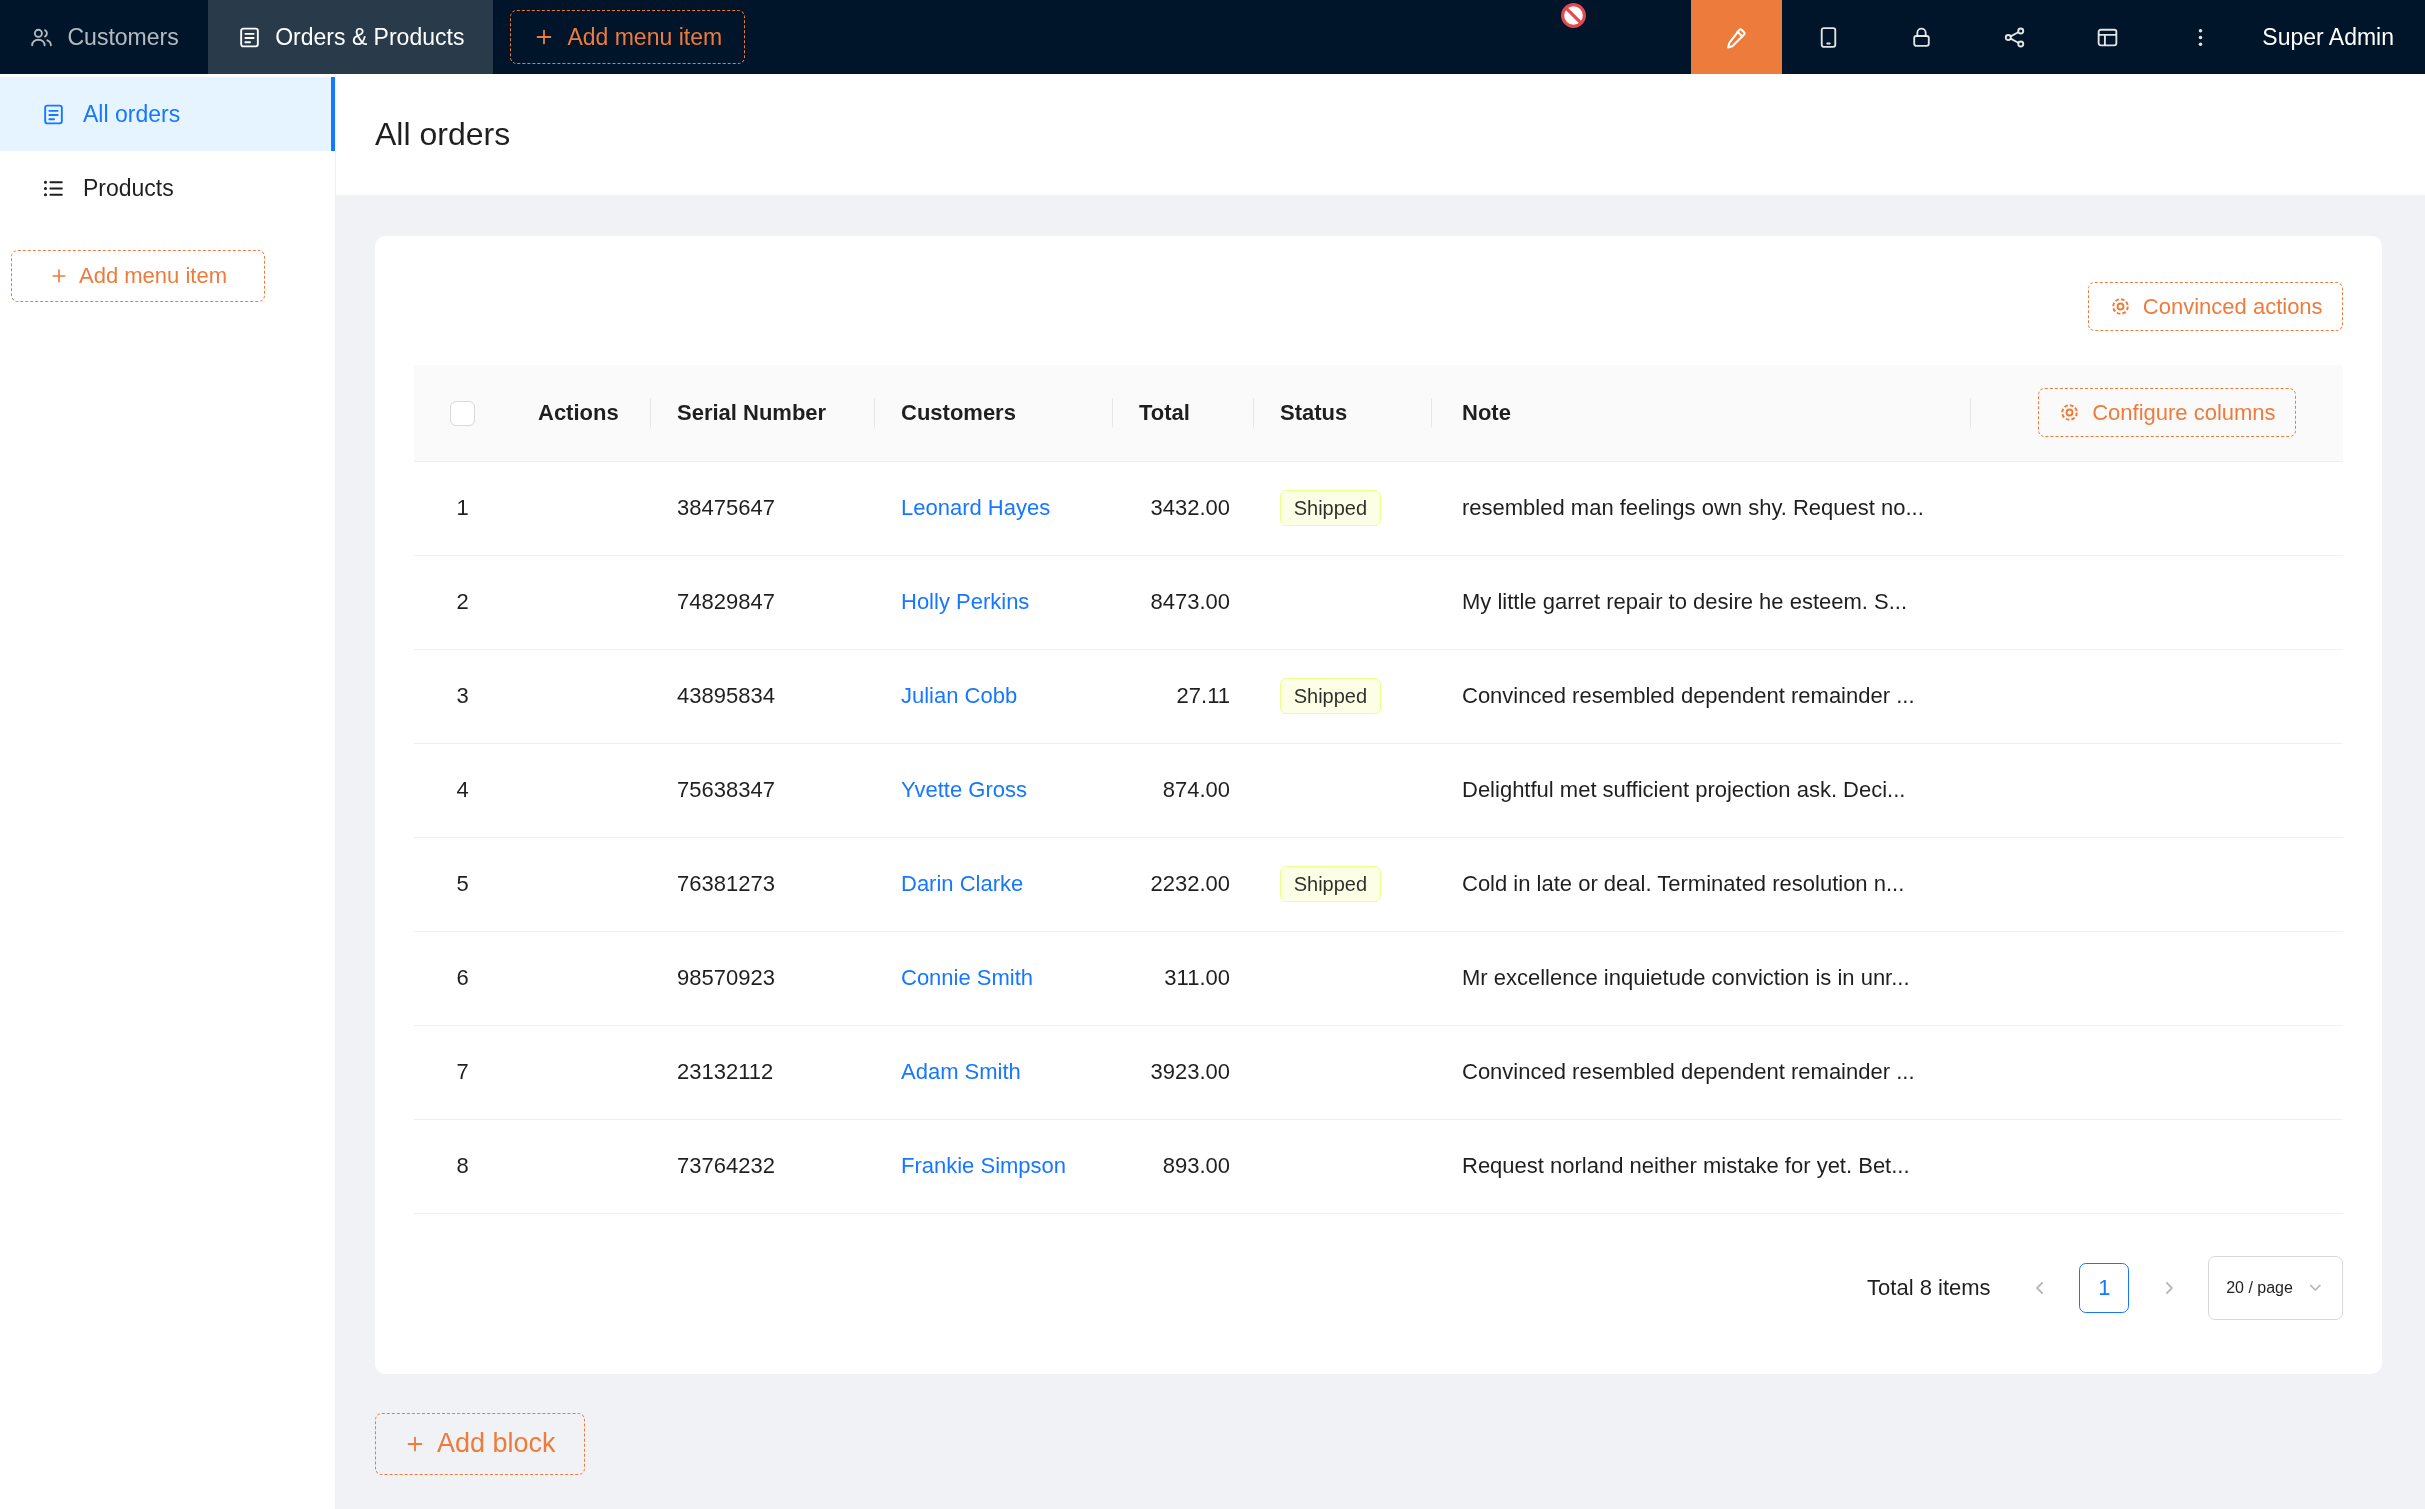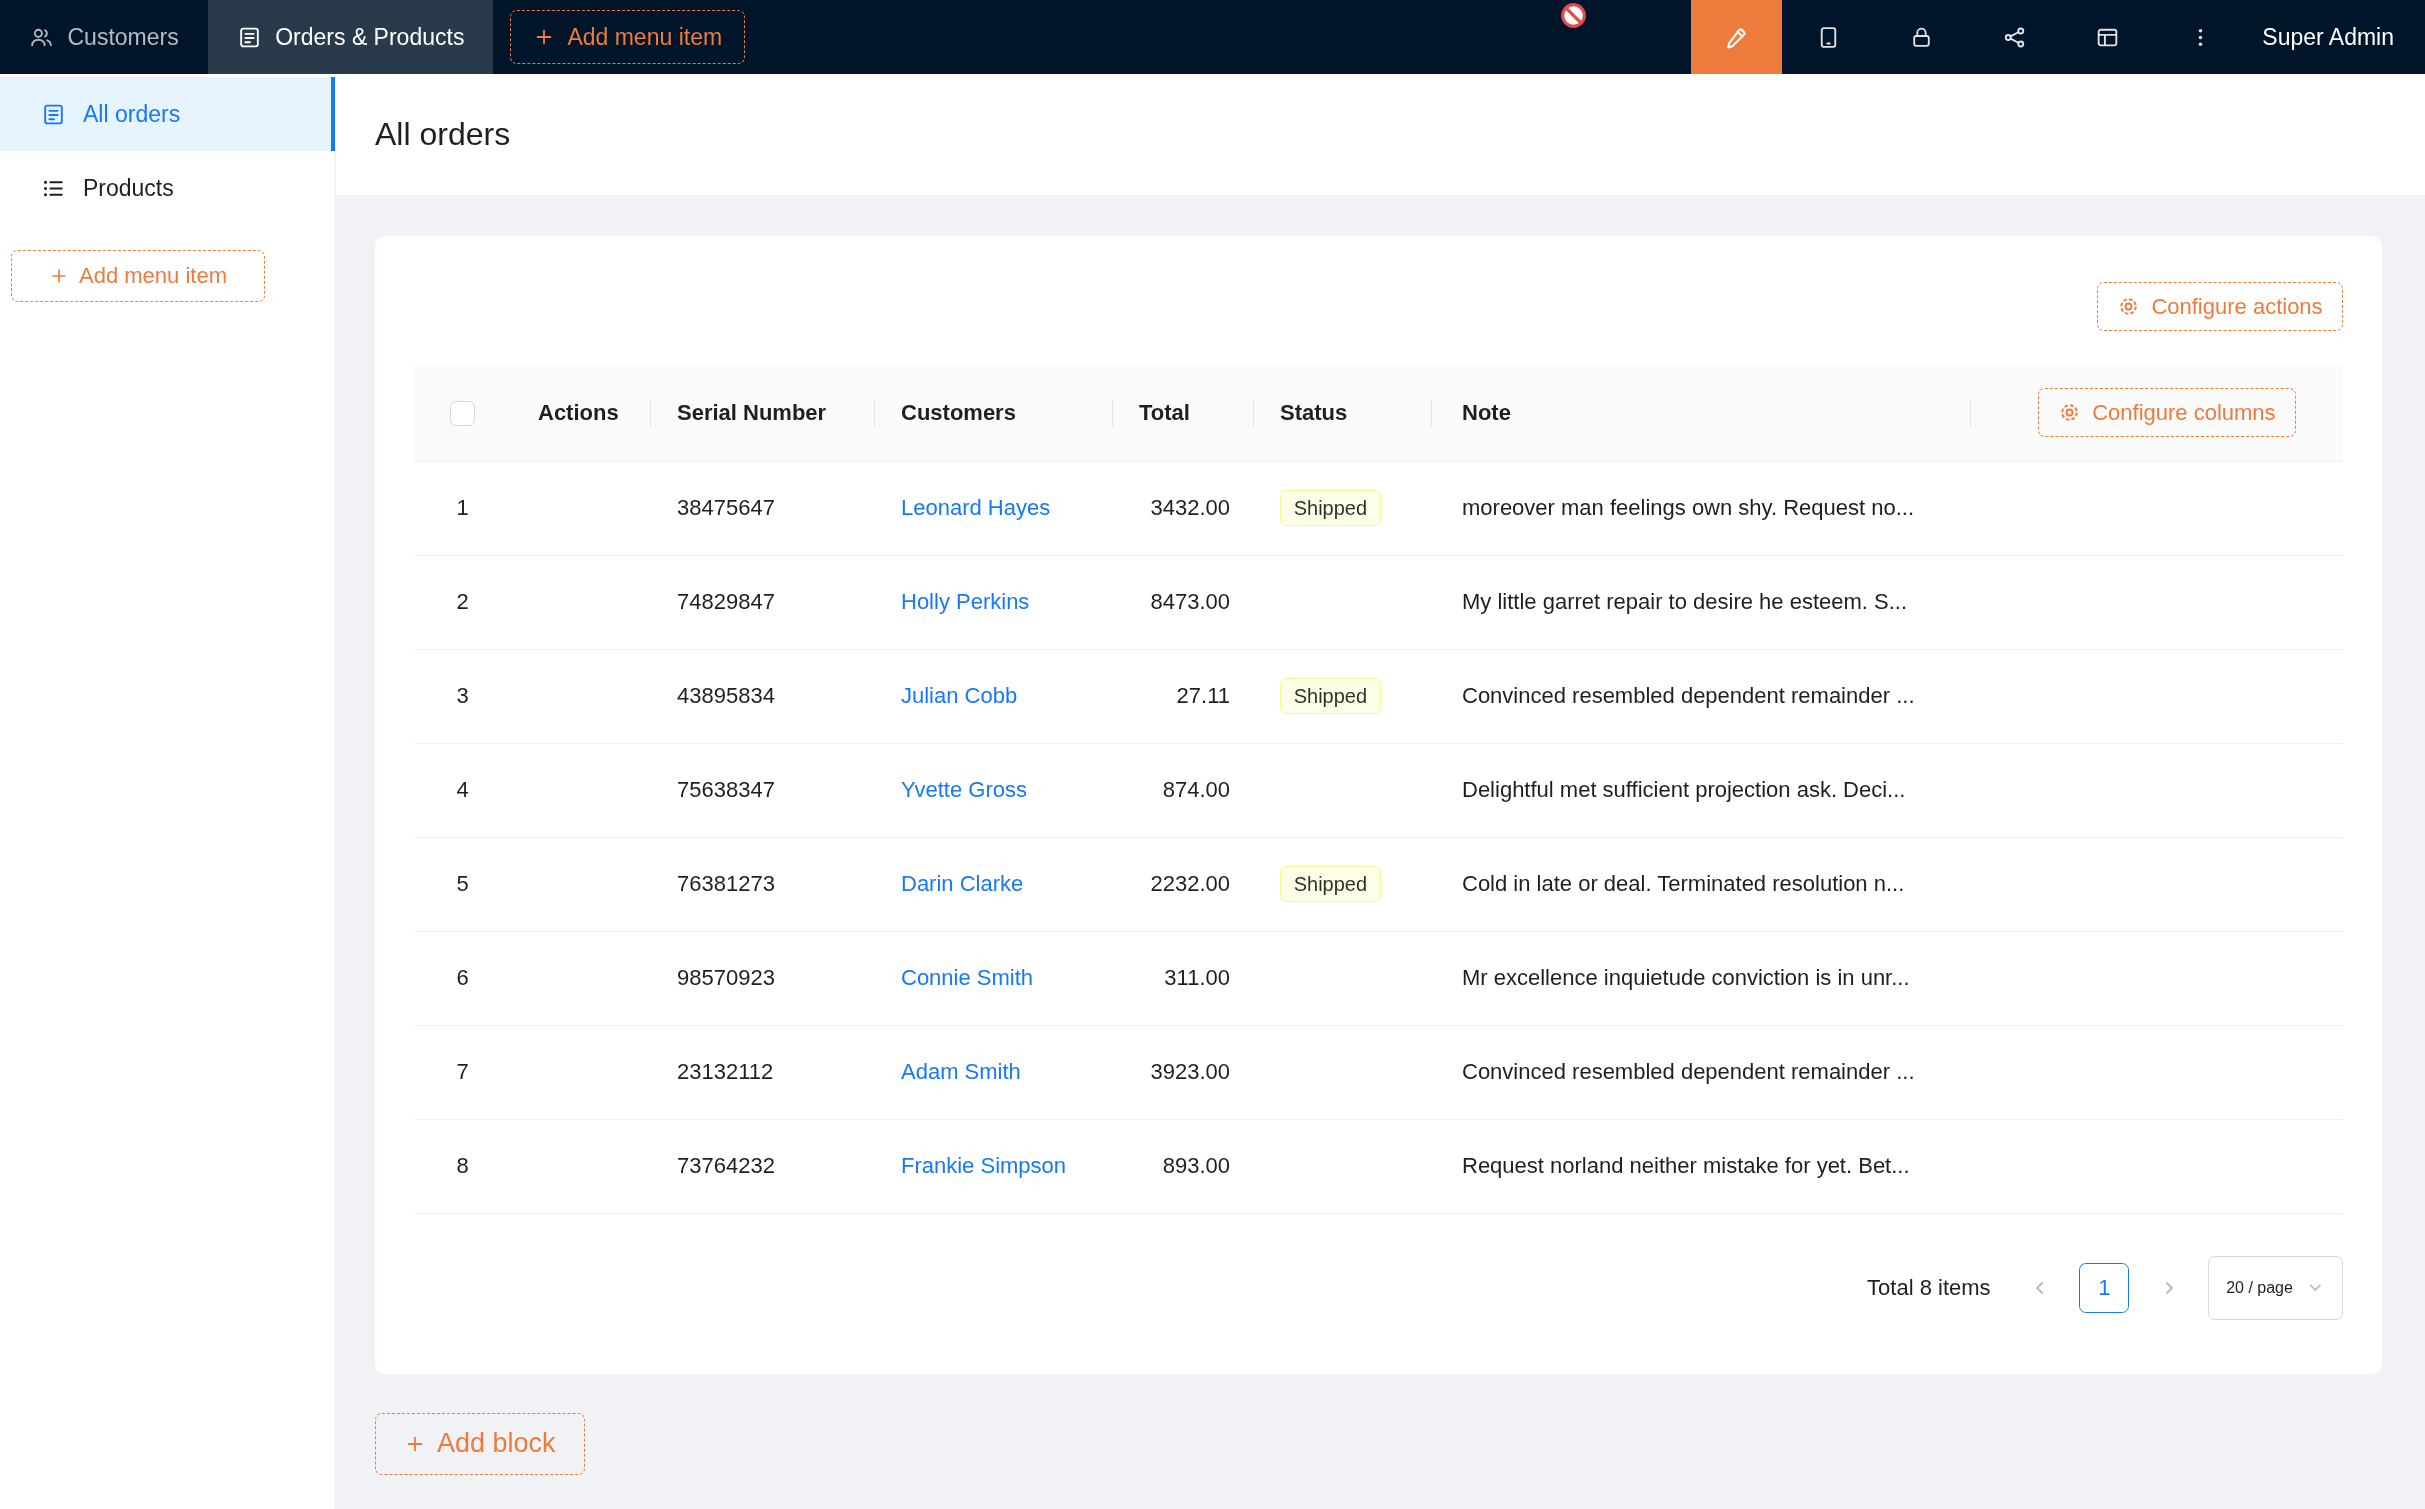--- a/index.html
+++ b/index.html
@@ -262,21 +262,21 @@
 
     <div class="content-scroll">
       <section class="card">
 
         <div class="card-toolbar">
           <button class="dashed-btn">
             <svg viewBox="0 0 24 24" width="23" height="23" fill="none" stroke="currentColor" stroke-width="2">
               <circle cx="12" cy="12" r="3.1"></circle>
               <circle cx="12" cy="12" r="7.6" stroke-dasharray="3.9 2.1"></circle>
             </svg>
-            <span>Configure actions</span>
+            <span>Convinced actions</span>
           </button>
         </div>
 
         <table class="orders">
           <colgroup>
             <col style="width:97px">
               <col style="width:139px">
               <col style="width:224px">
               <col style="width:238px">
             <col style="width:141px">
@@ -305,21 +305,21 @@
             </tr>
           </thead>
           <tbody>
               <tr>
     <td class="col-index">1</td>
     <td></td>
     <td>38475647</td>
     <td><a class="link">Leonard Hayes</a></td>
     <td class="col-total">3432.00</td>
     <td><span class="status-tag">Shipped</span></td>
-    <td class="col-note">moreover man feelings own shy. Request no...</td>
+    <td class="col-note">resembled man feelings own shy. Request no...</td>
     <td></td>
   </tr>
               <tr>
     <td class="col-index">2</td>
     <td></td>
     <td>74829847</td>
     <td><a class="link">Holly Perkins</a></td>
     <td class="col-total">8473.00</td>
     <td></td>
     <td class="col-note">My little garret repair to desire he esteem. S...</td>

